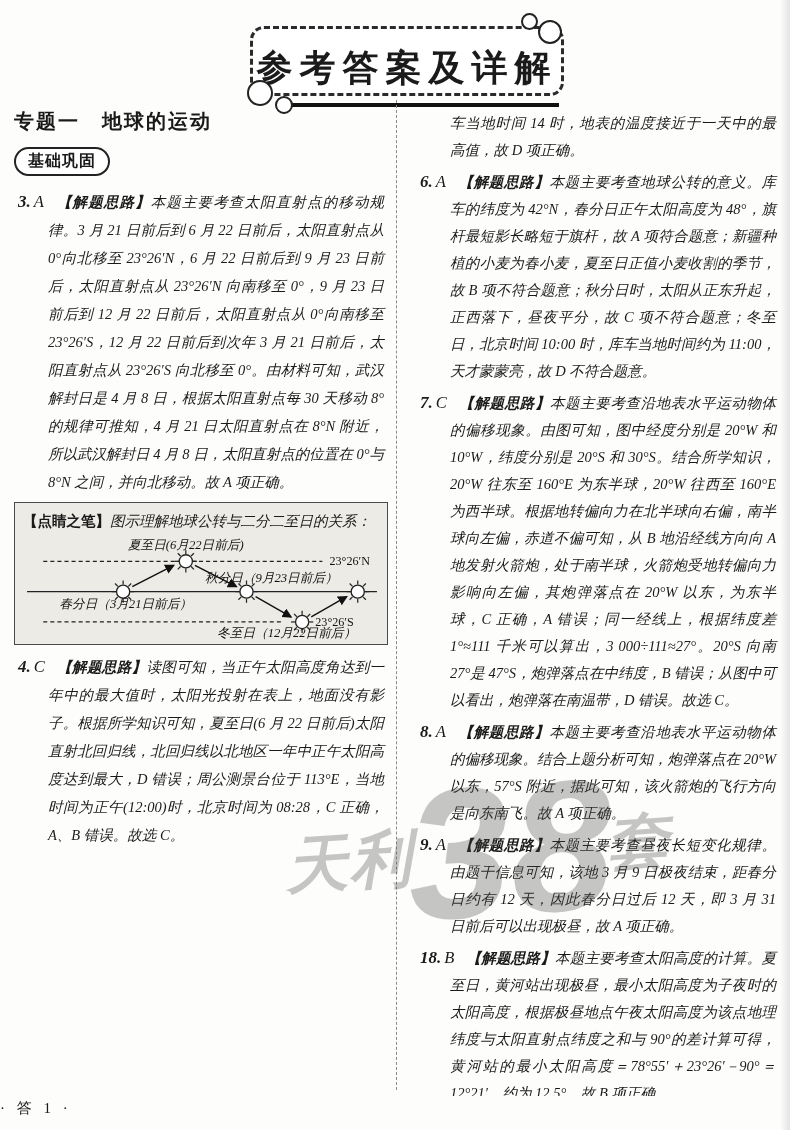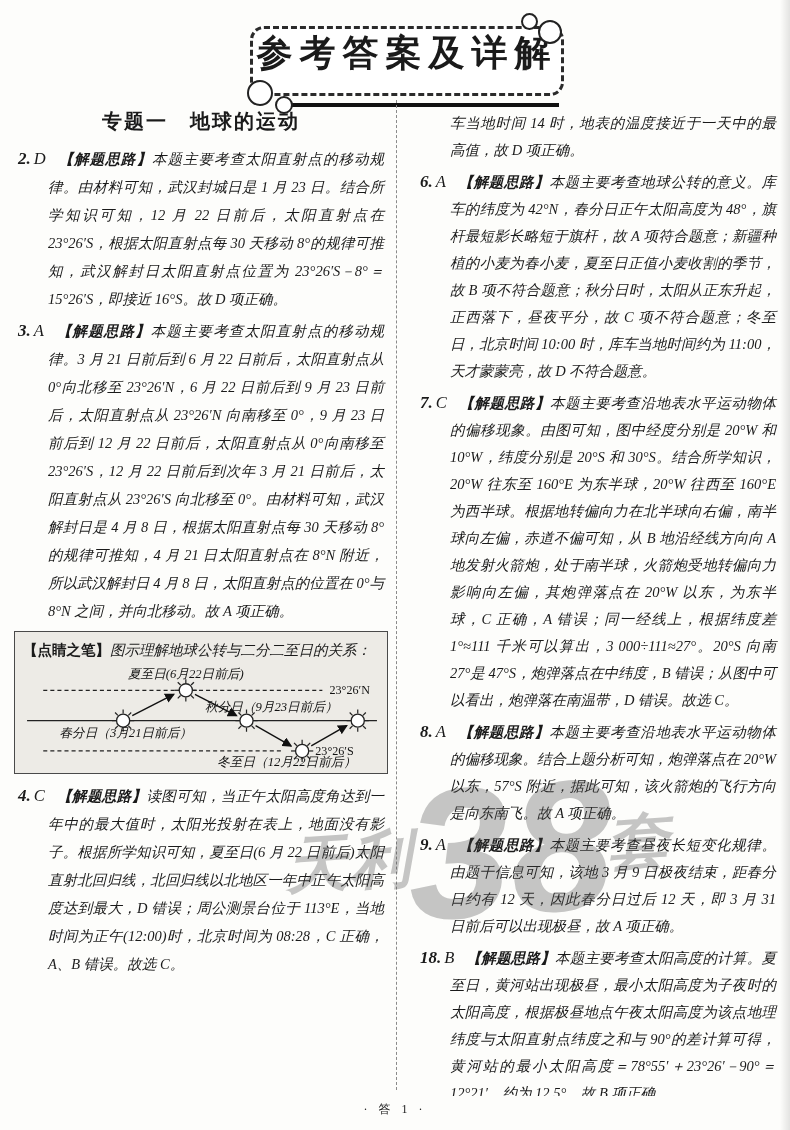--- a/index.html
+++ b/index.html
@@ -8,21 +8,21 @@
     background:#fdfdfb;overflow:hidden;
     font-family:"Liberation Serif","DejaVu Serif",serif;
     color:#1a1a1a;
   }
   .page::after{content:"";position:absolute;top:0;right:0;width:10px;height:100%;
     background:linear-gradient(to right,rgba(0,0,0,0),rgba(0,0,0,0.10));pointer-events:none;}
   
   .title-box{
     position:absolute;left:250px;top:26px;width:308px;height:64px;
     border:3px dashed #2b2b2b;border-radius:14px;background:#fff;
-    display:flex;align-items:flex-start;justify-content:center;z-index:2;
+    display:flex;align-items:flex-end;justify-content:center;z-index:2;
   }
   .title-box h1{
     margin:0;font-family:"Liberation Sans","DejaVu Sans",sans-serif;
     font-weight:700;font-size:36px;letter-spacing:7px;white-space:nowrap;
   }
   .deco-circle{position:absolute;background:#fff;border:2.5px solid #222;border-radius:50%;z-index:3;}
   .c-tr-small{left:521px;top:13px;width:13px;height:13px;}
   .c-tr-big{left:538px;top:20px;width:20px;height:20px;}
   .c-bl-big{left:247px;top:80px;width:22px;height:22px;}
   .c-bl-small{left:275px;top:96px;width:14px;height:14px;}
@@ -31,21 +31,21 @@
   .col-divider{position:absolute;left:396px;top:100px;bottom:40px;width:0;
     border-left:1px dashed #8a8a8a;z-index:1;}
   .columns{position:absolute;left:14px;top:106px;right:10px;bottom:34px;
     display:flex;overflow:hidden;z-index:2;}
   .col{overflow:hidden;}
   .col.left{flex:0 0 374px;margin-right:28px;}
   .col.right{flex:1 1 auto;}
   .col.left .item{line-height:28px;}
   .col.right .item{line-height:27px;}
   h2.section-title{
-    margin:2px 0 10px 0;text-align:center;
+    margin:2px 0 10px 0;
     font-family:"Liberation Sans","DejaVu Sans",sans-serif;
     font-size:20px;font-weight:700;letter-spacing:2px;
   }
   .badge{
     display:inline-block;margin:2px 0 8px 0;padding:2px 12px;
     border:2px solid #222;border-radius:15px;
     font-family:"Liberation Sans","DejaVu Sans",sans-serif;
     font-size:16px;font-weight:700;letter-spacing:1px;background:#fff;
   }
   .item{
@@ -80,22 +80,22 @@
   .watermark{
     position:absolute;left:285px;top:760px;z-index:6;pointer-events:none;
     display:flex;align-items:center;color:rgba(70,70,70,0.30);
     font-family:"Liberation Sans","DejaVu Sans",sans-serif;
     transform:rotate(-4deg);white-space:nowrap;
   }
   .watermark .wm-side{font-size:62px;font-weight:700;font-style:italic;letter-spacing:2px;}
   .watermark .wm-num{font-size:185px;font-weight:700;font-style:italic;line-height:1;margin:0 -6px;}
   
   .footer{
-    position:absolute;left:0;bottom:12px;width:100%;text-align:center;
-    font-size:12px;letter-spacing:4px;z-index:4;
+    position:absolute;left:0;bottom:12px;width:100%;
+    font-size:15px;letter-spacing:4px;z-index:4;
   }
 </style>
 </head>
 <body>
 
 <div class="page">
 
   <div class="watermark">
     <span class="wm-side">天利</span>
     <span class="wm-num">38</span>
@@ -110,24 +110,22 @@
   <div class="deco-circle c-tr-big"></div>
   <div class="deco-circle c-bl-big"></div>
   <div class="deco-circle c-bl-small"></div>
 
   <div class="col-divider"></div>
 
   <div class="columns">
 
     <section class="col left">
       <h2 class="section-title">专题一　地球的运动</h2>
-
-      <p class="item">
-        <span class="num">2.</span><span class="choice">D</span><span class="label">【解题思路】</span><span class="body">本题主要考查太阳直射点的移动规律。由材料可知，武汉封城日是 1 月 23 日。结合所学知识可知，12 月 22 日前后，太阳直射点在 23°26′S，根据太阳直射点每 30 天移动 8°的规律可推知，武汉解封日太阳直射点位置为 23°26′S－8°＝15°26′S，即接近 16°S。故 D 项正确。</span>
-      </p>
+      <div><span class="badge">基础巩固</span></div>
+
       <p class="item">
         <span class="num">3.</span><span class="choice">A</span><span class="label">【解题思路】</span><span class="body">本题主要考查太阳直射点的移动规律。3 月 21 日前后到 6 月 22 日前后，太阳直射点从 0°向北移至 23°26′N，6 月 22 日前后到 9 月 23 日前后，太阳直射点从 23°26′N 向南移至 0°，9 月 23 日前后到 12 月 22 日前后，太阳直射点从 0°向南移至 23°26′S，12 月 22 日前后到次年 3 月 21 日前后，太阳直射点从 23°26′S 向北移至 0°。由材料可知，武汉解封日是 4 月 8 日，根据太阳直射点每 30 天移动 8°的规律可推知，4 月 21 日太阳直射点在 8°N 附近，所以武汉解封日 4 月 8 日，太阳直射点的位置在 0°与 8°N 之间，并向北移动。故 A 项正确。</span>
       </p>
 
       <div class="tipbox">
         <p class="tiphead"><span class="tiplabel">【点睛之笔】</span><span class="tiptext">图示理解地球公转与二分二至日的关系：</span></p>
         <svg viewBox="0 0 352 104" aria-hidden="true">
           <defs>
             <g id="sun">
               <g stroke="#222" stroke-width="1.2">

